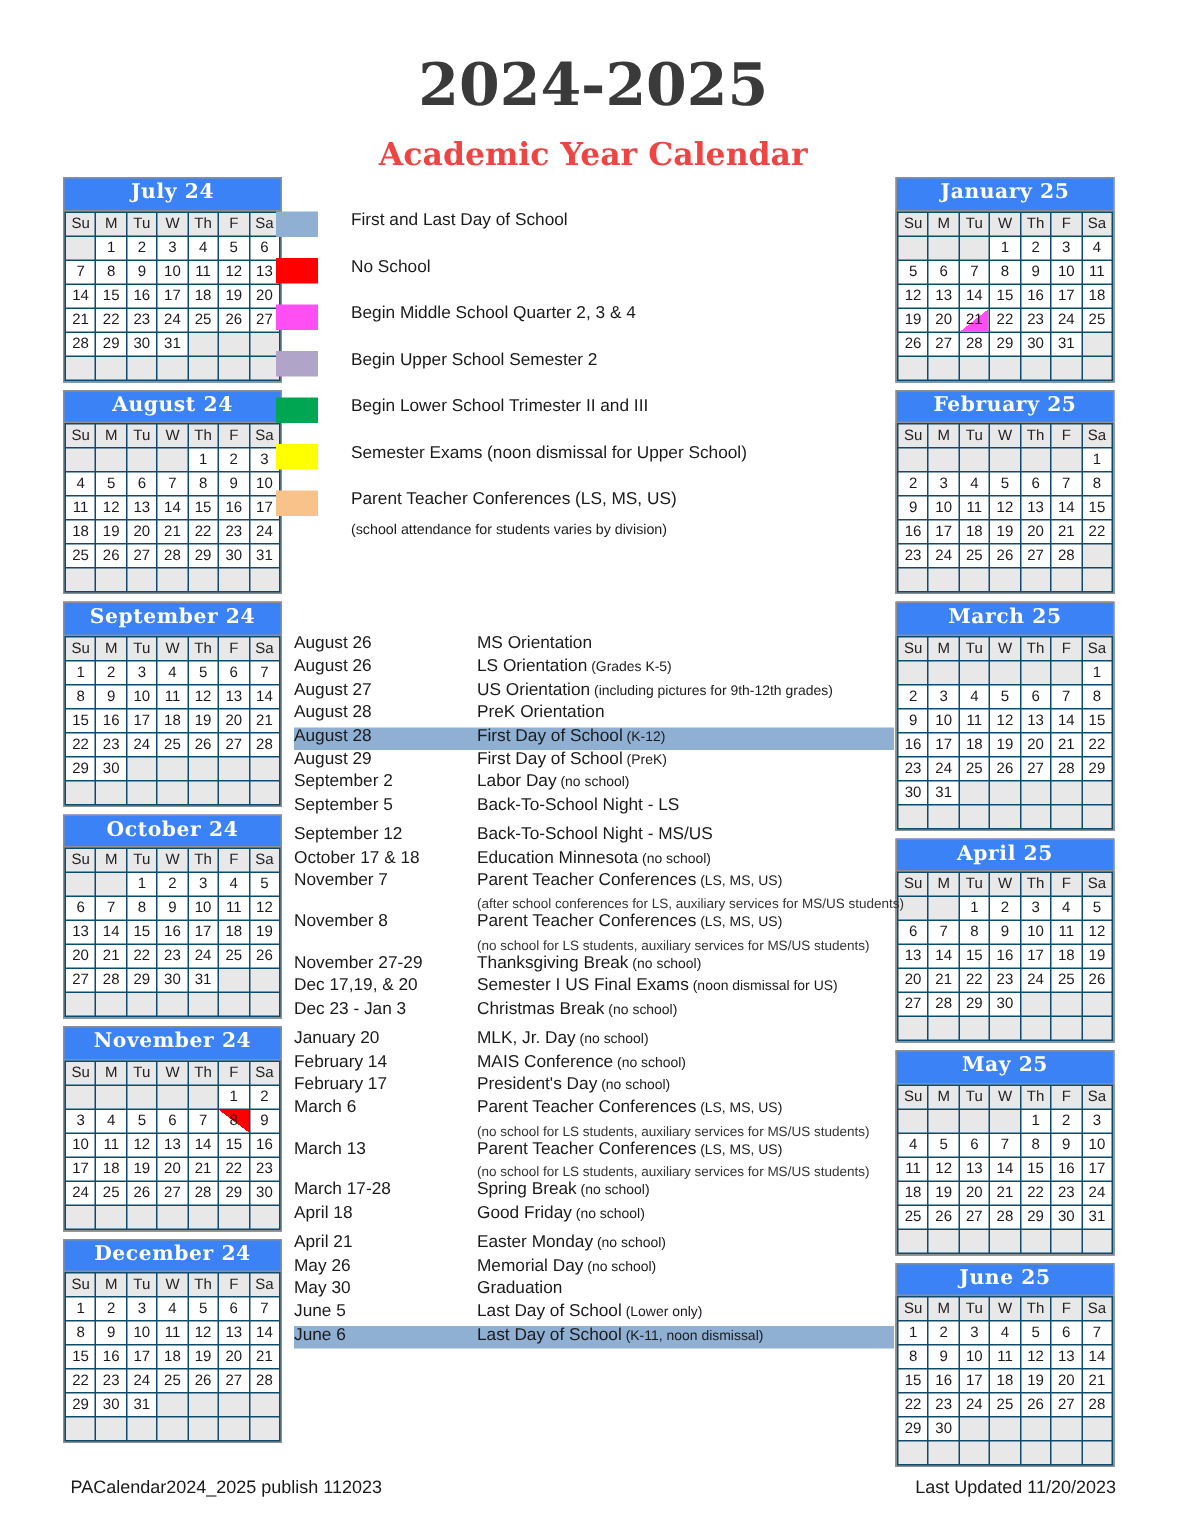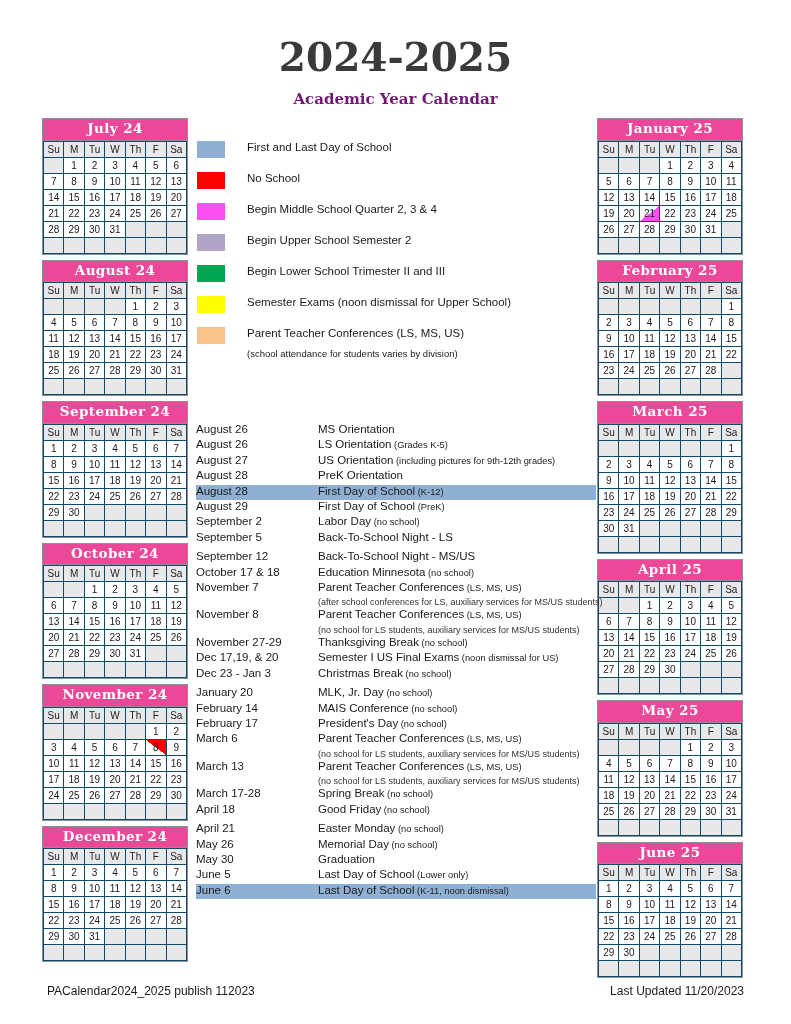--- a/index.html
+++ b/index.html
@@ -20,34 +20,34 @@
     font-family: "DejaVu Serif", serif;
     font-weight: bold;
     font-size: 39px;
     letter-spacing: 0px;
     color: #3a3a3a;
     line-height: 1;
   }
   .title-sub {
     font-family: "DejaVu Serif", serif;
     font-weight: bold;
-    font-size: 15px;
-    color: #701a75;
+    font-size: 21px;
+    color: #ef4444;
     margin-top: 13px;
   }
 
   
   .col-left  { position: absolute; left: 42px;  top: 118px; width: 146px; }
   .col-right { position: absolute; left: 597px; top: 118px; width: 146px; }
-  .col-mid   { position: absolute; left: 197px; top: 140px; width: 396px; }
+  .col-mid   { position: absolute; left: 184px; top: 140px; width: 396px; }
 
   
   .month { width: 146px; margin-bottom: 5px; }
   .month-title {
-    background: #ec4899;
+    background: #3b82f6;
     color: #ffffff;
     font-family: "DejaVu Serif", serif;
     font-weight: bold;
     font-size: 13.5px;
     text-align: center;
     padding: 2px 0 3px 0;
     border: 1px solid #8f8f8f;
     letter-spacing: 0.4px;
     line-height: 1.15;
   }

